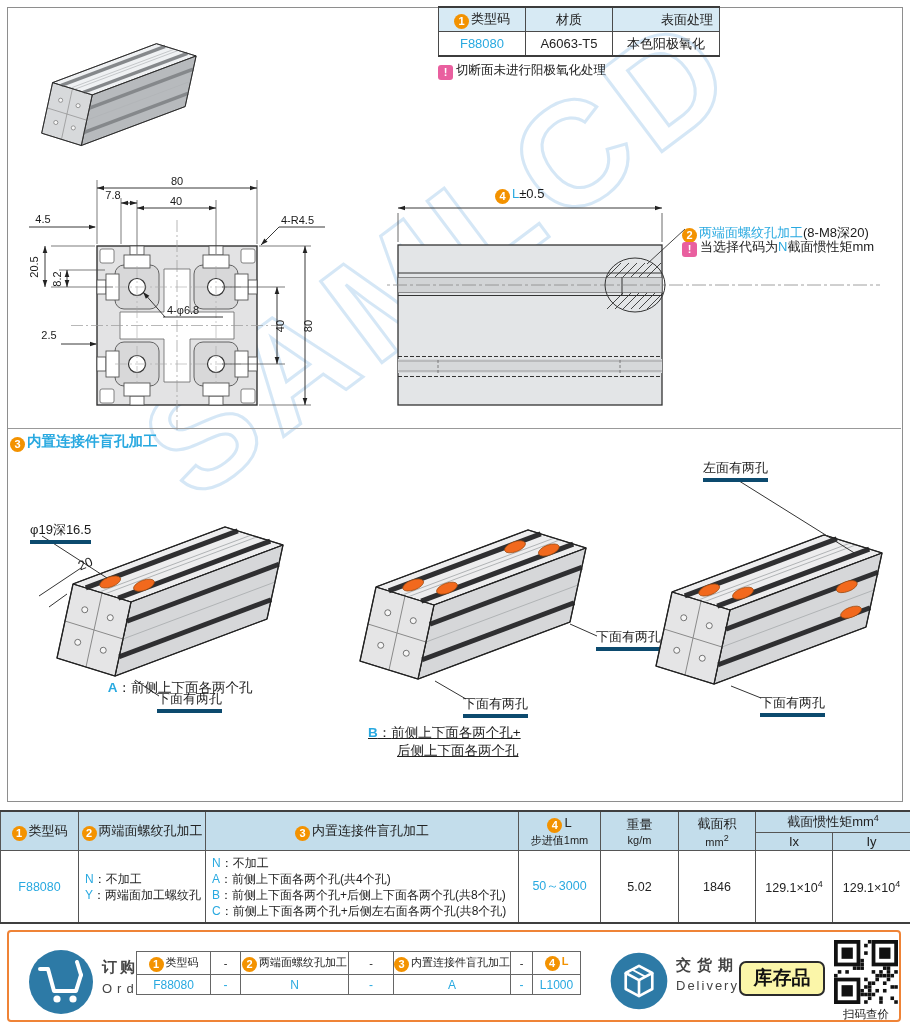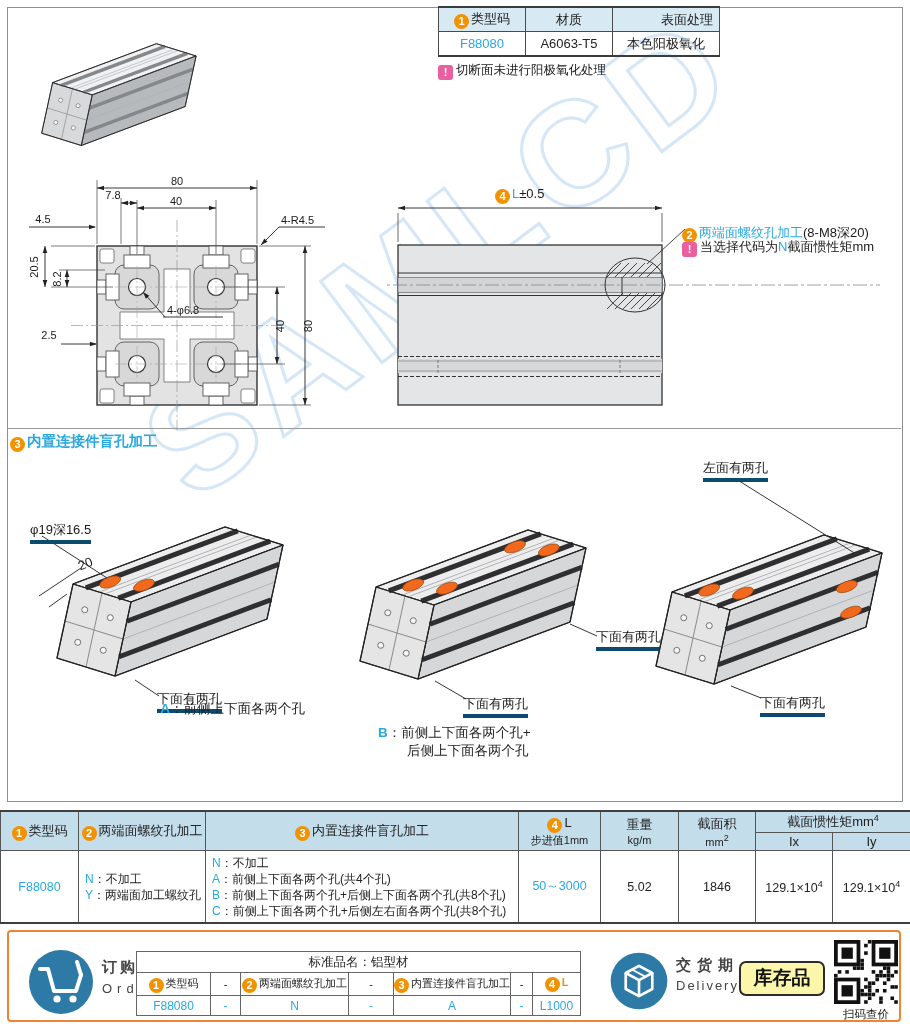--- a/index.html
+++ b/index.html
@@ -271,21 +271,21 @@
       <ellipse cx="0" cy="0" rx="11" ry="5" fill="#f2691d" stroke="#9a4a10" stroke-width="0.7" transform="translate(73.16,115.99000000000001) rotate(-20.556045219583464)"></ellipse>
       <ellipse cx="0" cy="0" rx="11" ry="5" fill="#f2691d" stroke="#9a4a10" stroke-width="0.7" transform="translate(107,119.19999999999999) rotate(-20.556045219583464)"></ellipse>
       <line x1="5" y1="70" x2="70" y2="112" stroke="#333" stroke-width="1"></line>
       <line x1="2" y1="130" x2="44" y2="102" stroke="#333" stroke-width="1"></line>
       <line x1="12" y1="141" x2="30" y2="128" stroke="#333" stroke-width="1"></line>
       <line x1="98" y1="214" x2="122" y2="230" stroke="#333" stroke-width="1"></line>
     </svg>
   <div class="abs lbl" style="left:30px;top:521px;">φ19深16.5</div>
   <div class="abs lbl-plain" style="left:78px;top:556px;transform:rotate(-22deg);">20</div>
   <div class="abs lbl" style="left:157px;top:690px;">下面有两孔</div>
-  <div class="abs cap" style="left:55px;top:700px;width:250px;text-align:right;">
+  <div class="abs cap" style="left:55px;top:679px;width:250px;text-align:center;">
     <span class="id bl">A</span><span>：</span><span>前侧上下面各两个孔</span>
   </div>
 
   <svg class="abs" id="barB" style="left:340px;top:469px;" width="300" height="240" viewBox="0 0 300 240">
       <polygon points="36,118 94,136 246,79 188,61" fill="#ededee" stroke="#333" stroke-width="1"></polygon>
       <polygon points="94,136 78,210 230,153 246,79" fill="#d6d7d9" stroke="#333" stroke-width="1"></polygon>
       <polygon points="36,118 94,136 78,210 20,192" fill="#e5e5e6" stroke="#333" stroke-width="1"></polygon>
       <line x1="48.76" y1="121.96" x2="200.76" y2="64.96" stroke="#2f2f31" stroke-width="5"></line>
       <line x1="81.24000000000001" y1="132.04" x2="233.24" y2="75.03999999999999" stroke="#2f2f31" stroke-width="5"></line>
       <line x1="62.1" y1="126.1" x2="214.1" y2="69.1" stroke="#b0b3b5" stroke-width="1"></line>
@@ -305,21 +305,21 @@
       <line x1="94" y1="136" x2="246" y2="79" stroke="#222" stroke-width="1.2"></line>
       <ellipse cx="0" cy="0" rx="11" ry="5" fill="#f2691d" stroke="#9a4a10" stroke-width="0.7" transform="translate(73.16,115.99000000000001) rotate(-20.556045219583464)"></ellipse>
       <ellipse cx="0" cy="0" rx="11" ry="5" fill="#f2691d" stroke="#9a4a10" stroke-width="0.7" transform="translate(107,119.19999999999999) rotate(-20.556045219583464)"></ellipse>
       <ellipse cx="0" cy="0" rx="11" ry="5" fill="#f2691d" stroke="#9a4a10" stroke-width="0.7" transform="translate(175,77.80000000000001) rotate(-20.556045219583464)"></ellipse>
       <ellipse cx="0" cy="0" rx="11" ry="5" fill="#f2691d" stroke="#9a4a10" stroke-width="0.7" transform="translate(208.84,81.00999999999999) rotate(-20.556045219583464)"></ellipse>
       <line x1="230" y1="155" x2="257" y2="167" stroke="#333" stroke-width="1"></line>
       <line x1="95" y1="212" x2="126" y2="230" stroke="#333" stroke-width="1"></line>
     </svg>
   <div class="abs lbl" style="left:596px;top:628px;">下面有两孔</div>
   <div class="abs lbl" style="left:463px;top:695px;">下面有两孔</div>
-  <div class="abs cap" style="left:378px;top:724px;">
+  <div class="abs cap" style="left:368px;top:724px;text-decoration:underline;">
     <div><span class="id bl">B</span><span>：</span><span>前侧上下面各两个孔+</span></div>
     <div style="padding-left:29px;">后侧上下面各两个孔</div>
   </div>
 
   <svg class="abs" id="barC" style="left:636px;top:474px;" width="300" height="240" viewBox="0 0 300 240">
       <polygon points="36,118 94,136 246,79 188,61" fill="#ededee" stroke="#333" stroke-width="1"></polygon>
       <polygon points="94,136 78,210 230,153 246,79" fill="#d6d7d9" stroke="#333" stroke-width="1"></polygon>
       <polygon points="36,118 94,136 78,210 20,192" fill="#e5e5e6" stroke="#333" stroke-width="1"></polygon>
       <line x1="48.76" y1="121.96" x2="200.76" y2="64.96" stroke="#2f2f31" stroke-width="5"></line>
       <line x1="81.24000000000001" y1="132.04" x2="233.24" y2="75.03999999999999" stroke="#2f2f31" stroke-width="5"></line>
@@ -423,23 +423,20 @@
     <colgroup>
         <col style="width:74px">
         <col style="width:30px">
         <col style="width:108px">
         <col style="width:45px">
       <col style="width:112px">
         <col style="width:22px">
         <col style="width:48px">
       </colgroup>
     <tbody>
-        <tr>
-          <td class="t" colspan="7">标准品名：铝型材</td>
-        </tr>
     <tr>
       <td><span class="bdg">1</span><span>类型码</span></td>
       <td>-</td>
       <td><span class="bdg">2</span><span>两端面螺纹孔加工</span></td>
       <td>-</td>
       <td><span class="bdg">3</span><span>内置连接件盲孔加工</span></td>
       <td>-</td>
       <td><span class="bdg">4</span><span style="color:#f39200;font-weight:bold;">L</span></td>
     </tr>
     <tr class="v">

